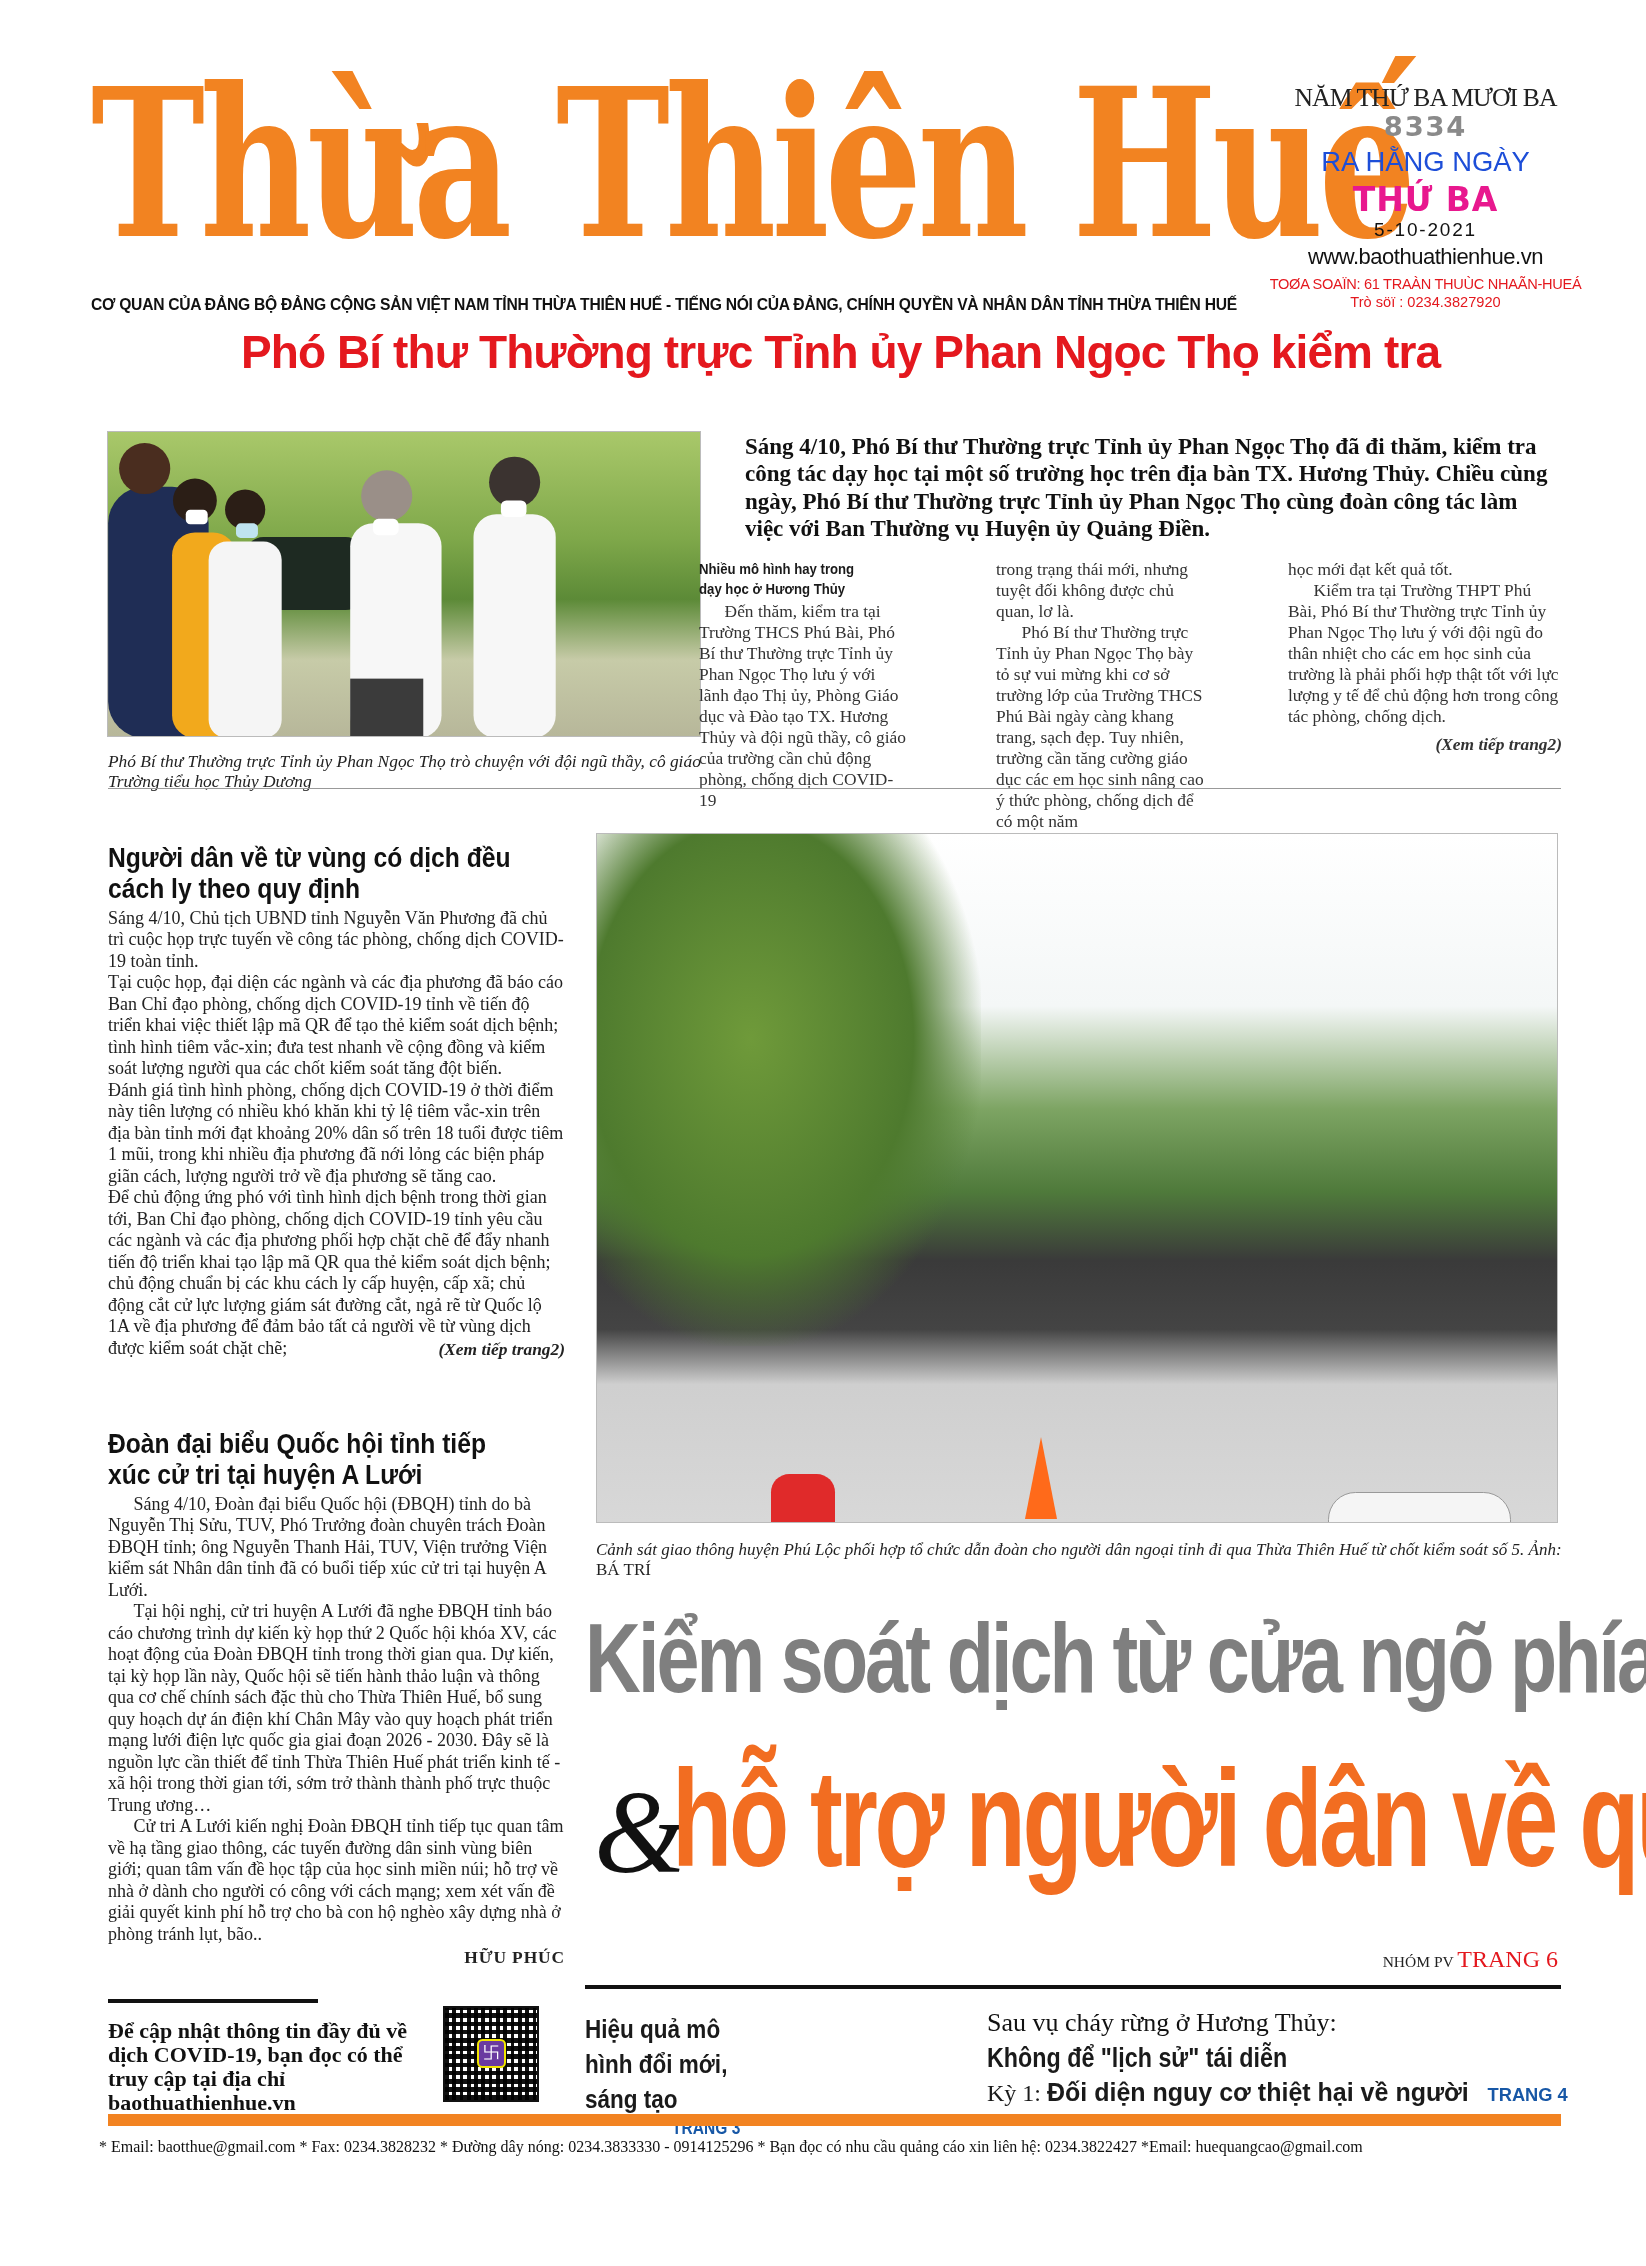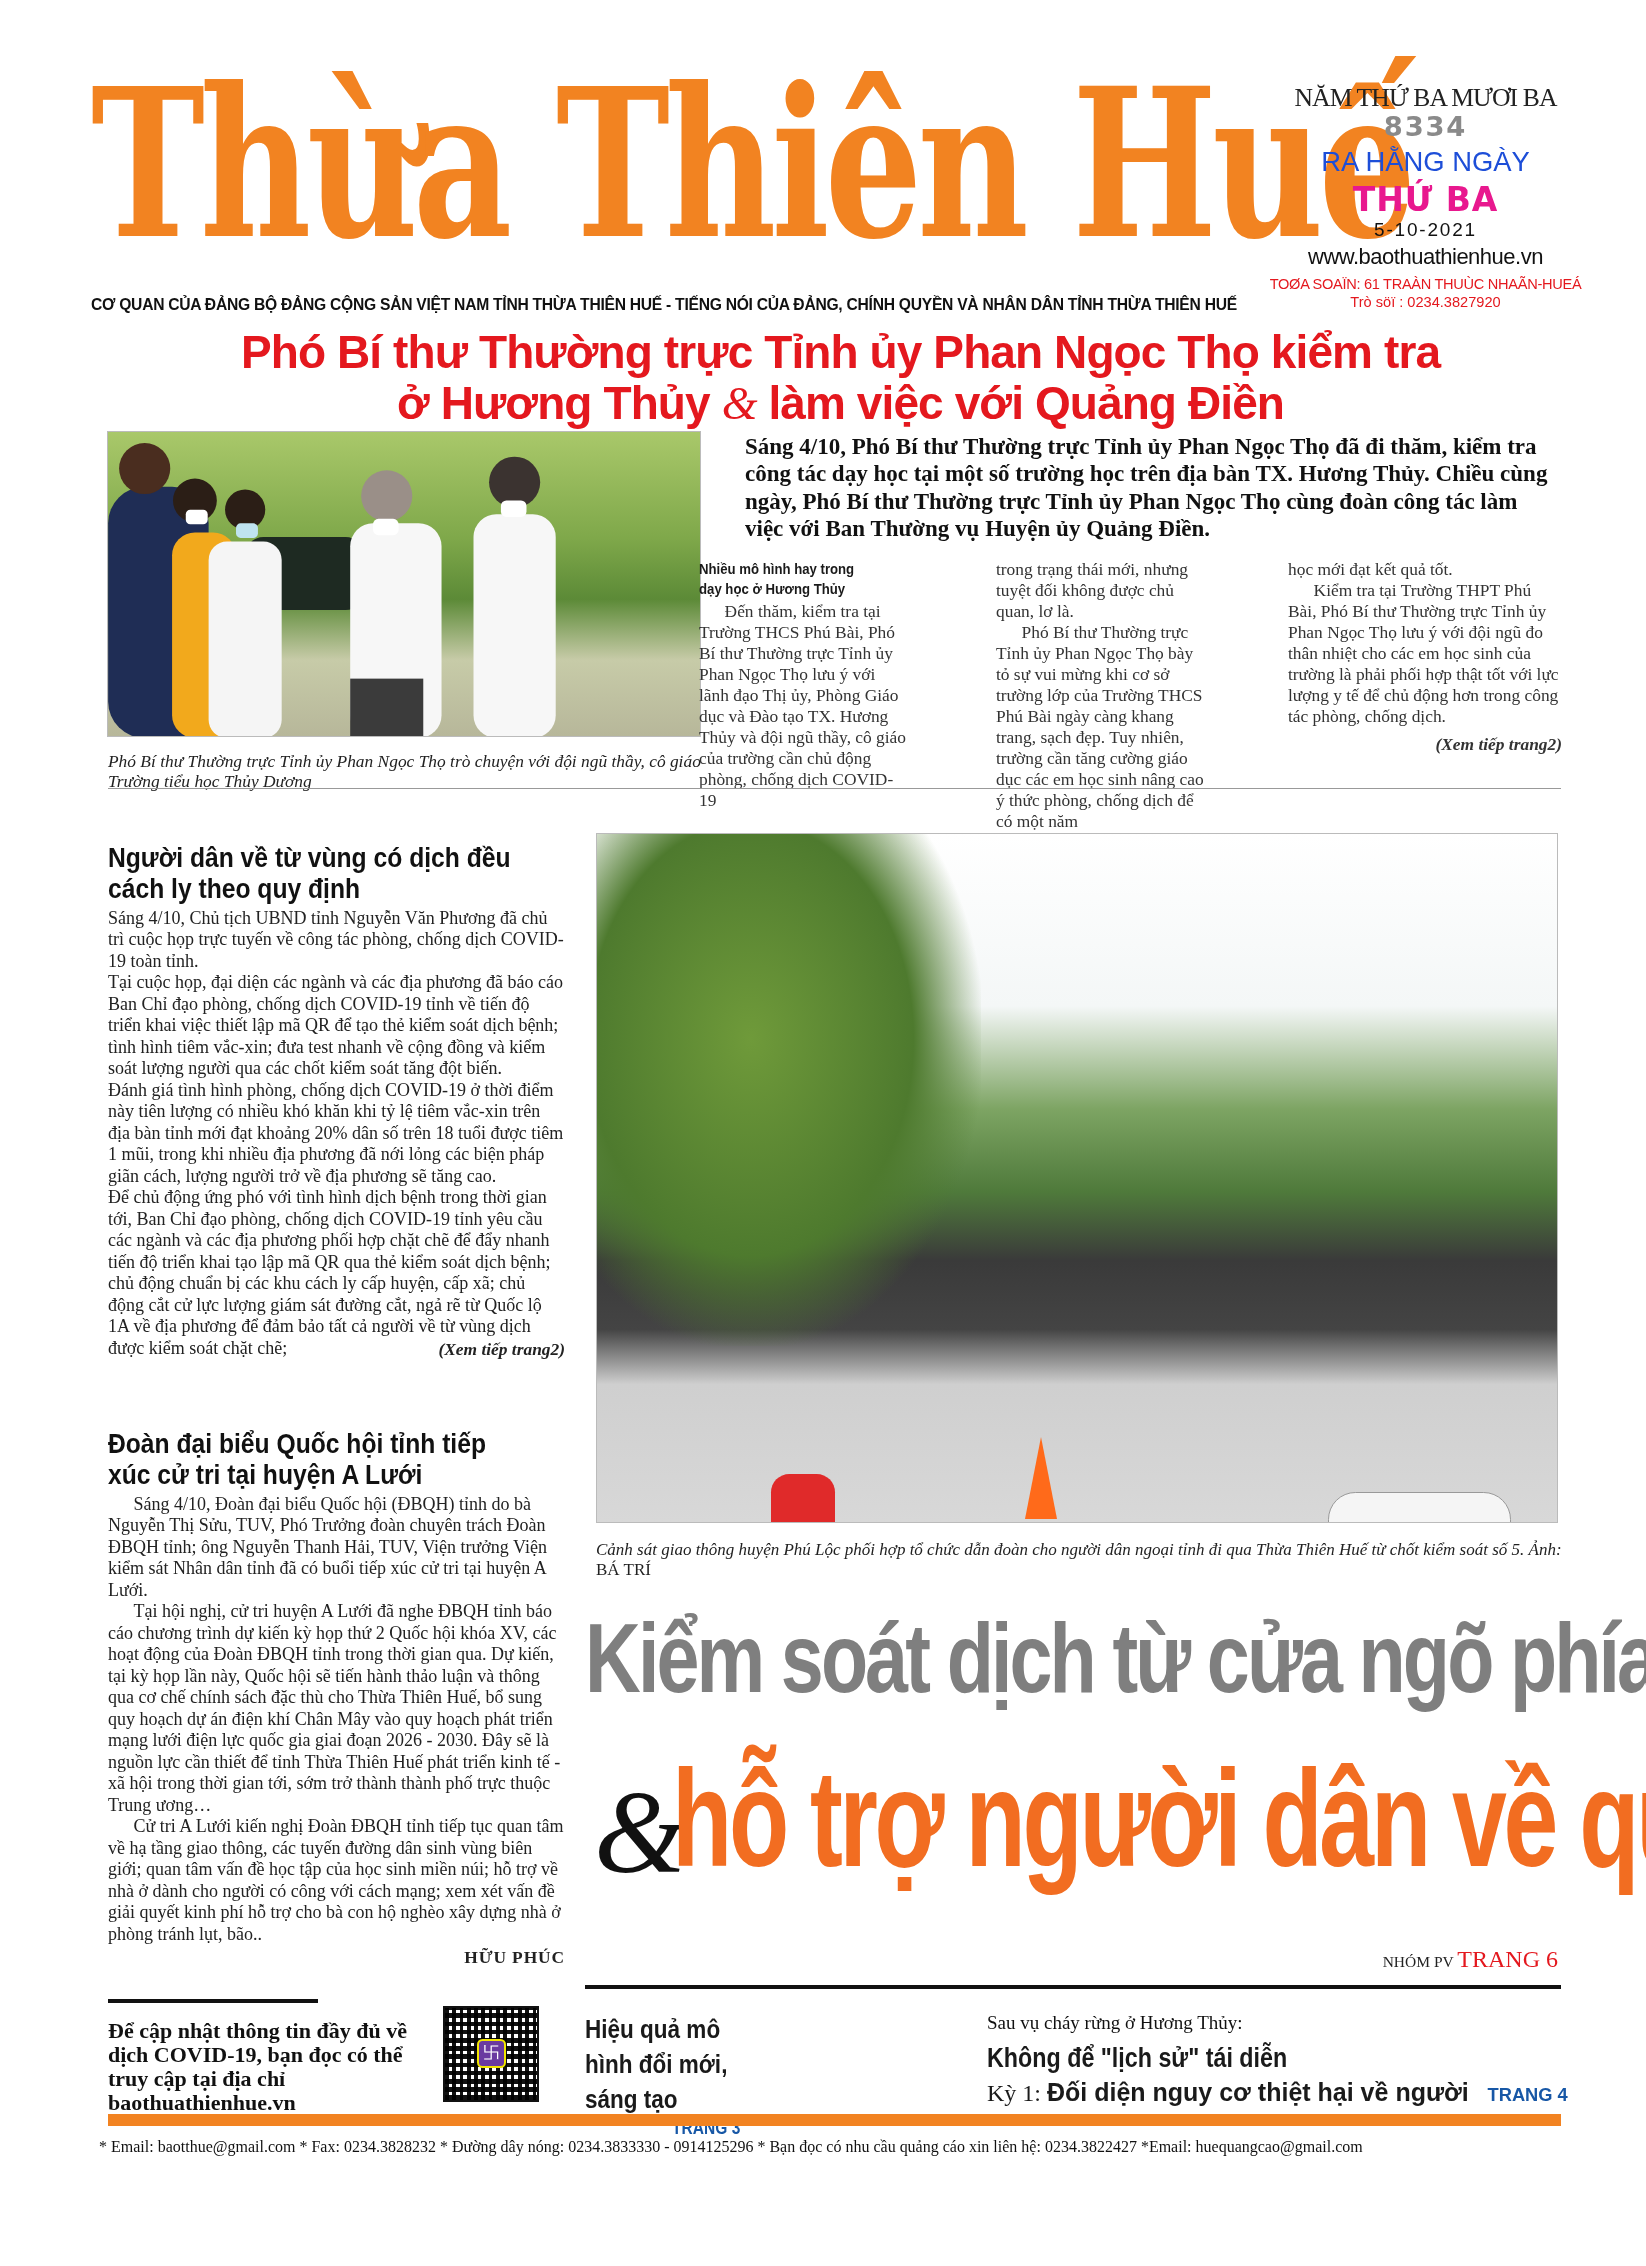--- a/index.html
+++ b/index.html
@@ -67,21 +67,21 @@
   .promo { left: 108px; top: 2019px; width: 320px; font-weight: bold; font-size: 22px; line-height: 24px; color: #111; }
   .qr { left: 443px; top: 2006px; width: 96px; height: 96px; background:
      repeating-linear-gradient(90deg, #111 0 3.7px, #fff 3.7px 7.3px),
      repeating-linear-gradient(0deg, #111 0 4.6px, #fff 4.6px 8.2px);
      background-blend-mode: multiply; border: 2.7px solid #111; }
   .qr-logo { left: 477px; top: 2039px; width: 29px; height: 29px; background: #6a3aa0; border: 2.7px solid #f2e600; border-radius: 5.5px; color: #fff; font-size: 16.4px; text-align: center; line-height: 24px; }
   .teaser1 { left: 585px; top: 2012px; width: 201px; font-family: "Liberation Sans", sans-serif; font-weight: bold; font-size: 26.5px; line-height: 35px; transform: scaleX(0.85); transform-origin: left; }
   .teaser1 .pg, .teaser2 .pg { color: #1757a6; font-size: 18.3px; font-family: "Liberation Sans", sans-serif; font-weight: bold; }
   .teaser1 .pg { display:block; text-align: right; line-height: 22px; margin-right: 18.3px; }
   .teaser2 { left: 987px; top: 2006px; width: 585px; }
-  .t2-kicker { font-size: 19px; line-height: 33px; color: #111; }
+  .t2-kicker { font-size: 26px; line-height: 33px; color: #111; }
   .t2-title { font-family: "Liberation Sans", sans-serif; font-weight: bold; font-size: 27.4px; line-height: 37px; transform: scaleX(0.85); transform-origin: left; }
   .t2-part { font-size: 24px; line-height: 33px; }
   .t2-part b { font-family: "Liberation Sans", sans-serif; font-weight: bold; font-size: 25px; }
 
   .footer-bar { left: 108px; top: 2114px; width: 1453px; height: 12px; background: #f28321; }
   .footer { left: 99px; top: 2136px; width: 1471px; font-size: 17.4px; color: #111; white-space: nowrap; transform: scaleX(0.92); transform-origin: left; }
 </style>
 </head>
 <body>
 
@@ -95,25 +95,20 @@
   <div class="info-date">5-10-2021</div>
   <div class="info-web">www.baothuathienhue.vn</div>
   <div class="info-address">TOØA SOAÏN: 61 TRAÀN THUÙC NHAÃN-HUEÁ</div>
   <div class="info-phone">Trò söï : 0234.3827920</div>
 </div>
 
 <div class="abs tagline">CƠ QUAN CỦA ĐẢNG BỘ ĐẢNG CỘNG SẢN VIỆT NAM TỈNH THỪA THIÊN HUẾ - TIẾNG NÓI CỦA ĐẢNG, CHÍNH QUYỀN VÀ NHÂN DÂN TỈNH THỪA THIÊN HUẾ</div>
 
 <div class="abs lead-headline">
   <div>Phó Bí thư Thường trực Tỉnh ủy Phan Ngọc Thọ kiểm tra</div>
-  <div>
-    <span>ở Hương Thủy</span>
-    <span class="amp">&amp;</span>
-    <span>làm việc với Quảng Điền</span>
-  </div>
 </div>
 
 <div class="abs photo1">
   <svg width="594" height="306" viewBox="0 0 650 335">
     <rect x="150" y="115" width="130" height="80" rx="20" fill="#1e2a22"></rect>
     <rect x="0" y="60" width="110" height="275" rx="40" fill="#1f2d55"></rect>
     <rect x="70" y="110" width="70" height="225" rx="25" fill="#f2a91c"></rect>
     <rect x="110" y="120" width="80" height="215" rx="20" fill="#f5f5f5"></rect>
     <rect x="265" y="100" width="100" height="235" rx="25" fill="#f7f7f7"></rect>
     <rect x="265" y="270" width="80" height="65" fill="#3b3b3b"></rect>

